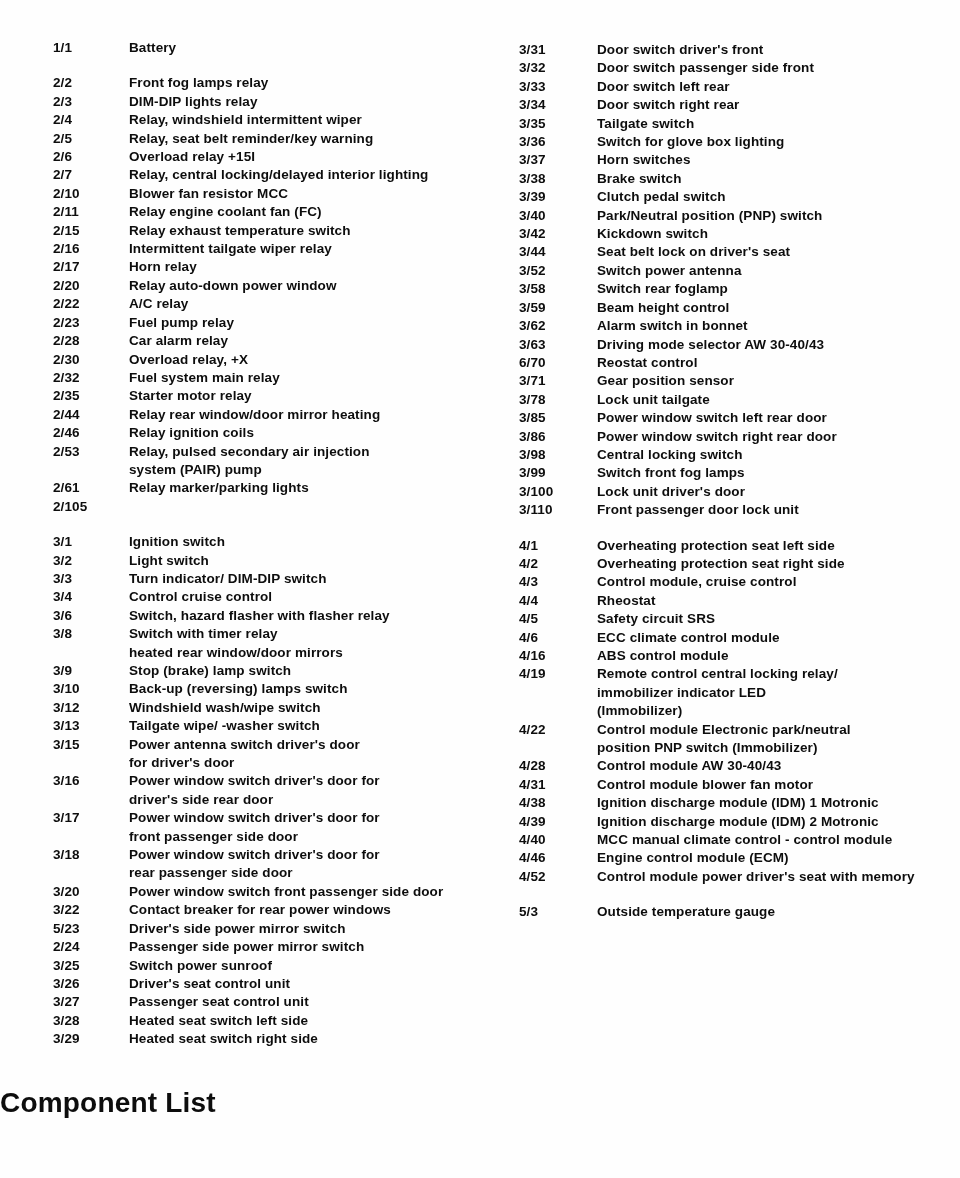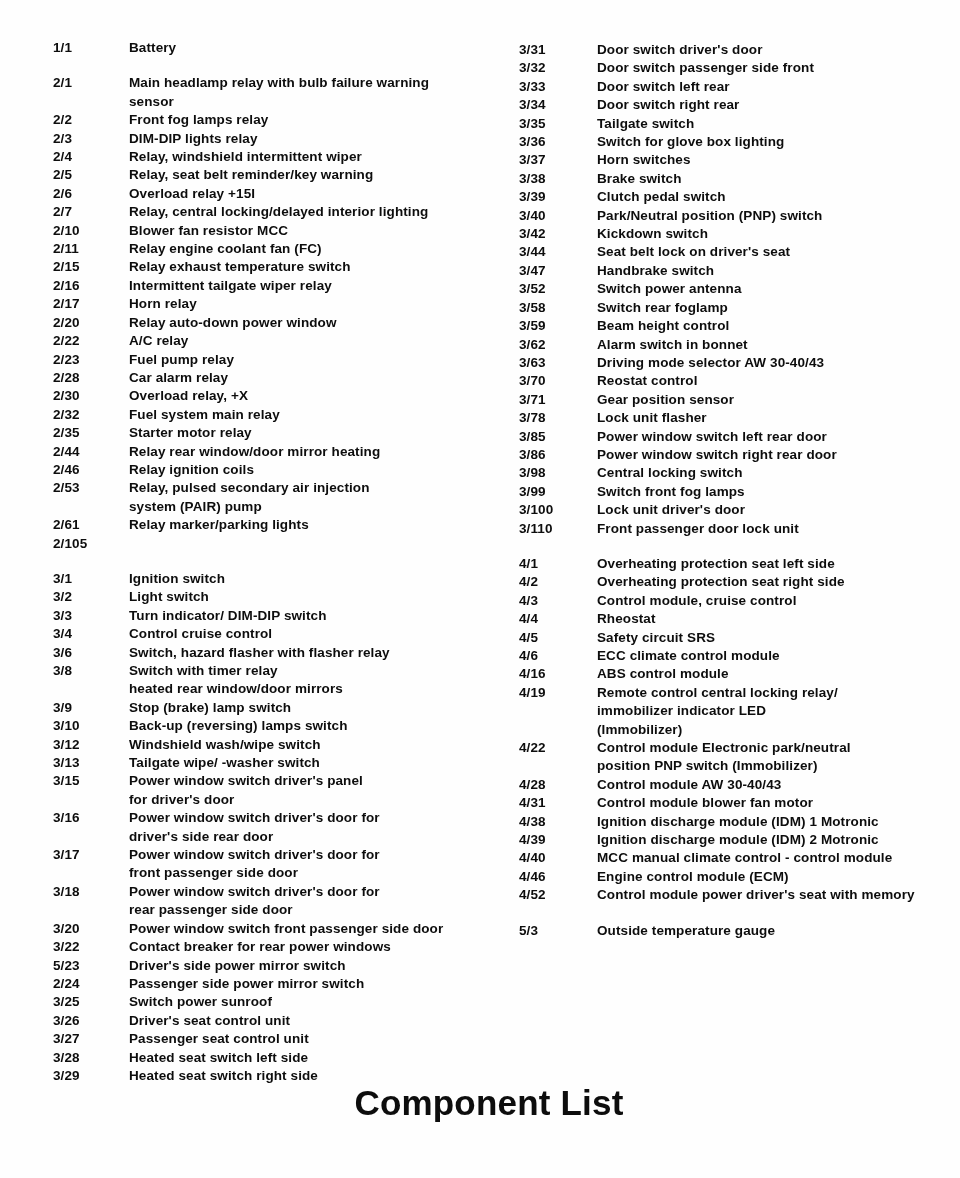--- a/index.html
+++ b/index.html
@@ -37,45 +37,38 @@
   }
   .col-1 .code { width: 78px; }
   .desc {
     white-space: pre-line;
   }
   .title {
     position: absolute;
     top: 1086px;
     left: 0;
     width: 930px;
-    text-align: center;
-    font-size: 35px;
+    font-size: 28px;
     line-height: 34px;
     letter-spacing: 0.2px;
-    padding-left: 24px;
   }
 </style>
 </head>
 <body>
 
 <div class="page">
   <div class="col col-0">
       <div class="group">
         <div class="row">
           <span class="code">1/1</span>
           <span class="desc">Battery</span>
         </div>
       </div>
       <div class="group">
         <div class="row">
-          <span class="code">2/1</span>
-          <span class="desc">Main headlamp relay with bulb failure warning
-sensor</span>
-        </div>
-        <div class="row">
           <span class="code">2/2</span>
           <span class="desc">Front fog lamps relay</span>
         </div>
         <div class="row">
           <span class="code">2/3</span>
           <span class="desc">DIM-DIP lights relay</span>
         </div>
         <div class="row">
           <span class="code">2/4</span>
           <span class="desc">Relay, windshield intermittent wiper</span>
@@ -198,21 +191,21 @@
         <div class="row">
           <span class="code">3/12</span>
           <span class="desc">Windshield wash/wipe switch</span>
         </div>
         <div class="row">
           <span class="code">3/13</span>
           <span class="desc">Tailgate wipe/ -washer switch</span>
         </div>
         <div class="row">
           <span class="code">3/15</span>
-          <span class="desc">Power window switch driver's panel
+          <span class="desc">Power antenna switch driver's door
 for driver's door</span>
         </div>
         <div class="row">
           <span class="code">3/16</span>
           <span class="desc">Power window switch driver's door for
 driver's side rear door</span>
         </div>
         <div class="row">
           <span class="code">3/17</span>
           <span class="desc">Power window switch driver's door for
@@ -258,21 +251,21 @@
         <div class="row">
           <span class="code">3/29</span>
           <span class="desc">Heated seat switch right side</span>
         </div>
       </div>
     </div>
   <div class="col col-1">
       <div class="group">
         <div class="row">
           <span class="code">3/31</span>
-          <span class="desc">Door switch driver's door</span>
+          <span class="desc">Door switch driver's front</span>
         </div>
         <div class="row">
           <span class="code">3/32</span>
           <span class="desc">Door switch passenger side front</span>
         </div>
         <div class="row">
           <span class="code">3/33</span>
           <span class="desc">Door switch left rear</span>
         </div>
         <div class="row">
@@ -305,54 +298,50 @@
         </div>
         <div class="row">
           <span class="code">3/42</span>
           <span class="desc">Kickdown switch</span>
         </div>
         <div class="row">
           <span class="code">3/44</span>
           <span class="desc">Seat belt lock on driver's seat</span>
         </div>
         <div class="row">
-          <span class="code">3/47</span>
-          <span class="desc">Handbrake switch</span>
-        </div>
-        <div class="row">
           <span class="code">3/52</span>
           <span class="desc">Switch power antenna</span>
         </div>
         <div class="row">
           <span class="code">3/58</span>
           <span class="desc">Switch rear foglamp</span>
         </div>
         <div class="row">
           <span class="code">3/59</span>
           <span class="desc">Beam height control</span>
         </div>
         <div class="row">
           <span class="code">3/62</span>
           <span class="desc">Alarm switch in bonnet</span>
         </div>
         <div class="row">
           <span class="code">3/63</span>
           <span class="desc">Driving mode selector AW 30-40/43</span>
         </div>
         <div class="row">
-          <span class="code">3/70</span>
+          <span class="code">6/70</span>
           <span class="desc">Reostat control</span>
         </div>
         <div class="row">
           <span class="code">3/71</span>
           <span class="desc">Gear position sensor</span>
         </div>
         <div class="row">
           <span class="code">3/78</span>
-          <span class="desc">Lock unit flasher</span>
+          <span class="desc">Lock unit tailgate</span>
         </div>
         <div class="row">
           <span class="code">3/85</span>
           <span class="desc">Power window switch left rear door</span>
         </div>
         <div class="row">
           <span class="code">3/86</span>
           <span class="desc">Power window switch right rear door</span>
         </div>
         <div class="row">

